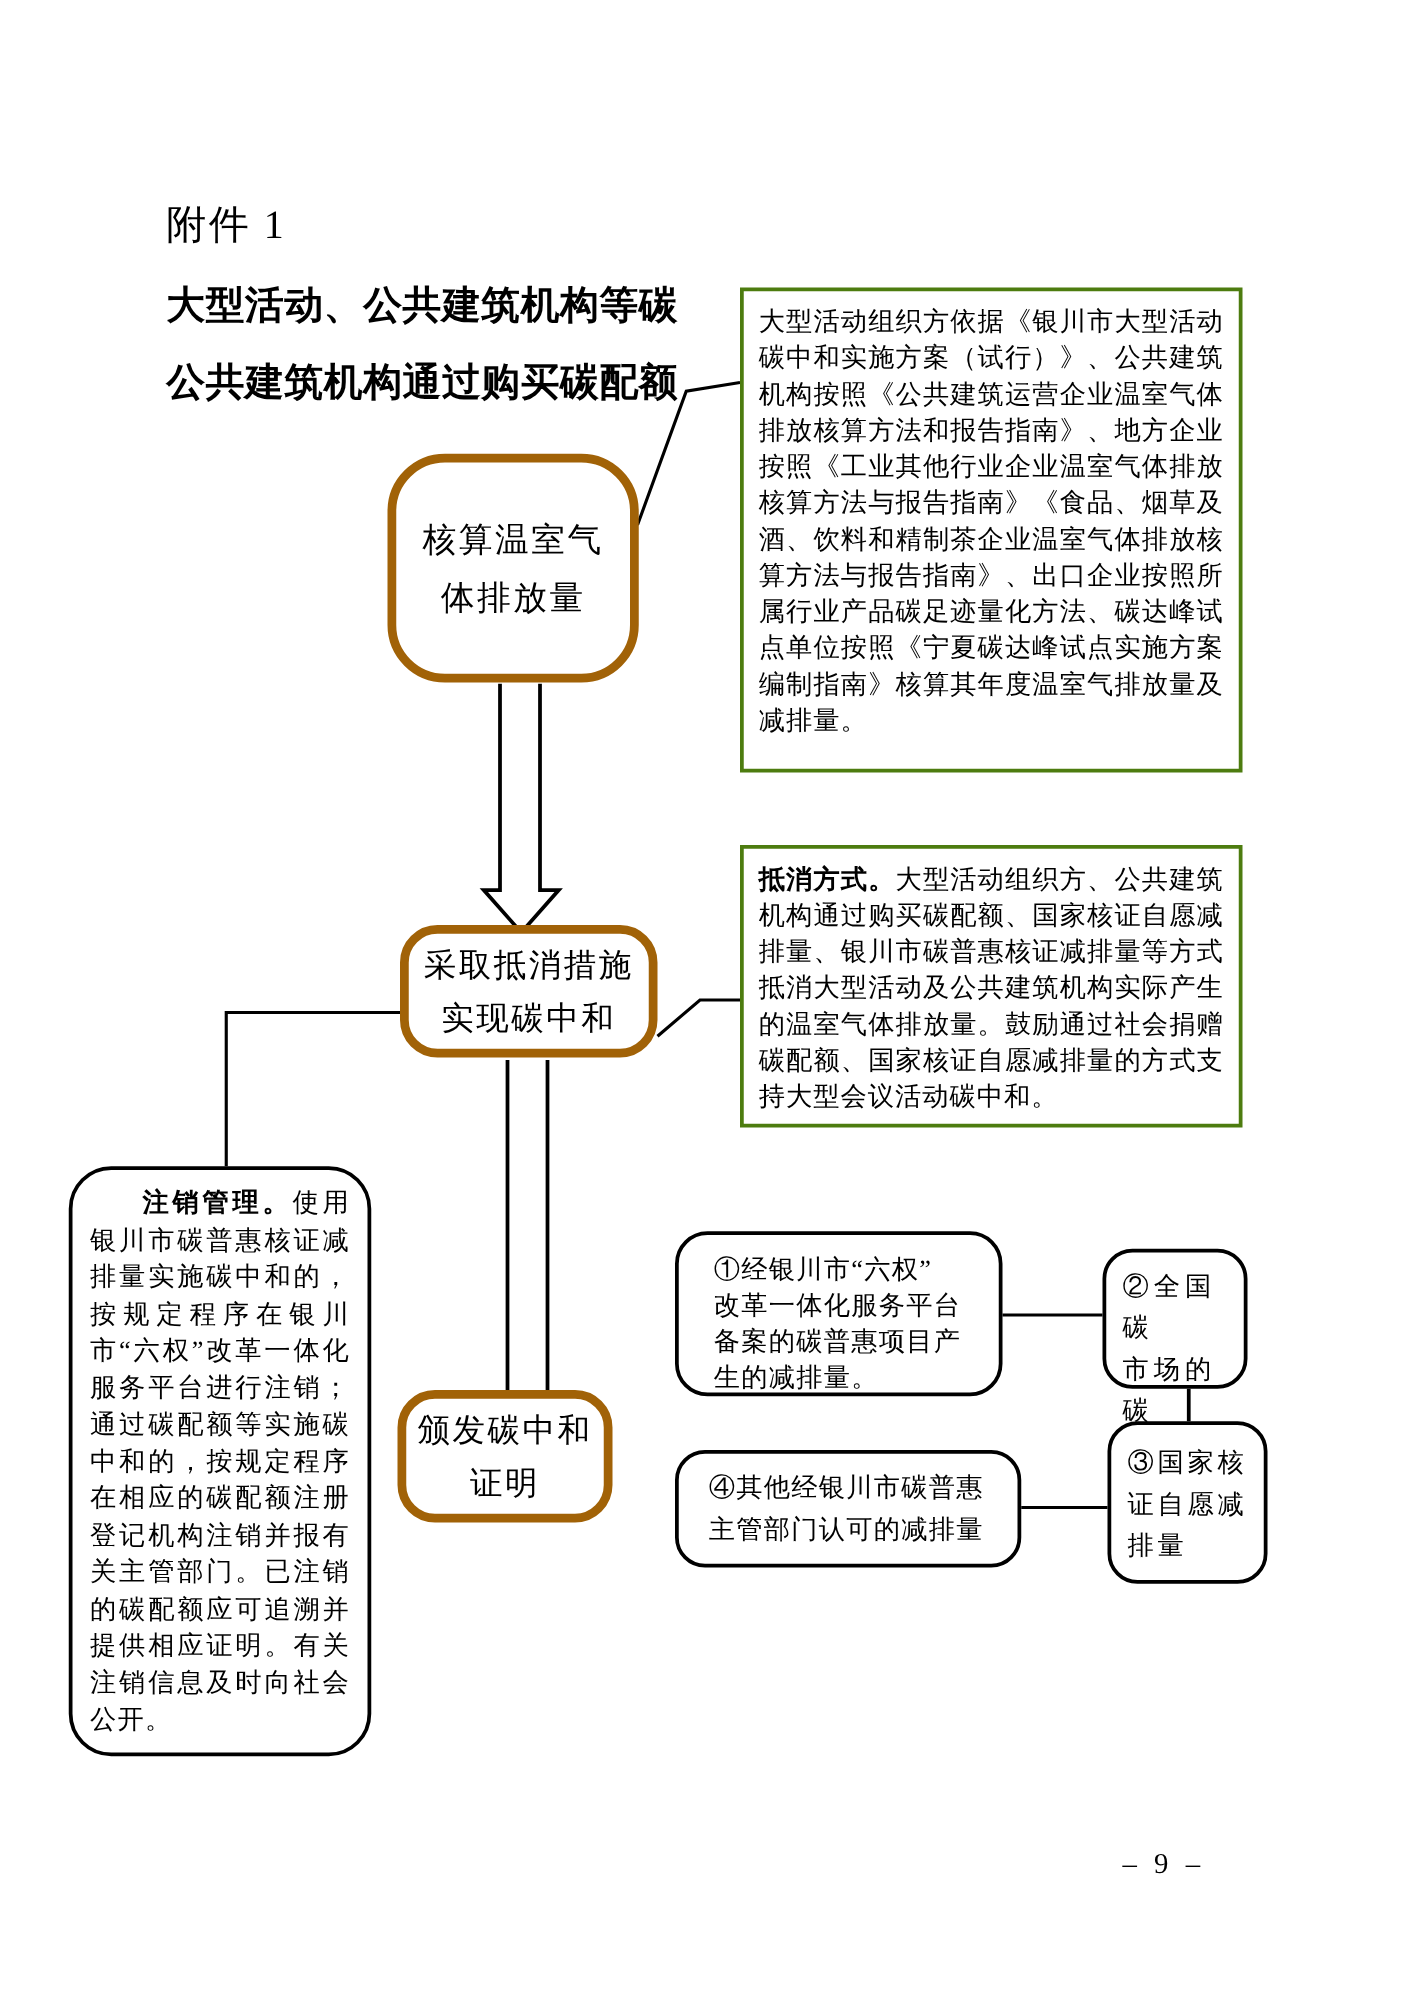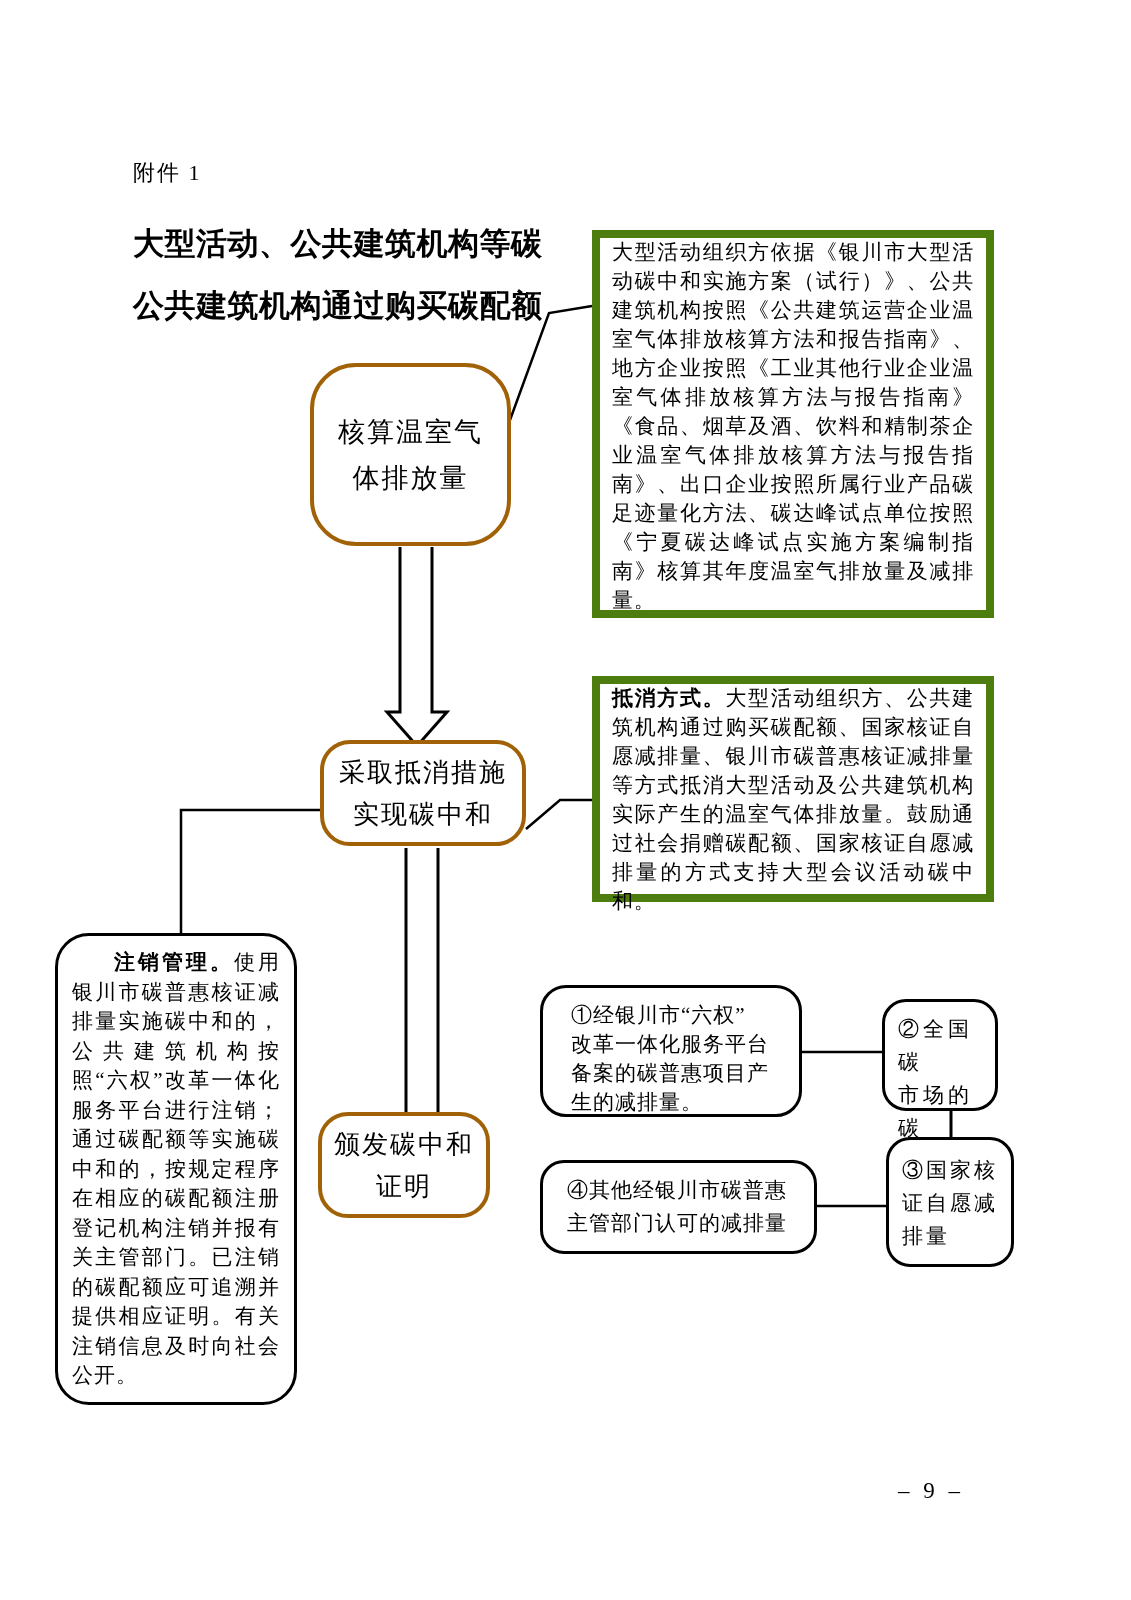--- a/index.html
+++ b/index.html
@@ -2,38 +2,38 @@
 <html><head>
 <meta charset="utf-8">
 <style>
   html,body{margin:0;padding:0;background:#ffffff;}
   #page{
     position:relative;width:1131px;height:1600px;background:#ffffff;
     font-family:"Liberation Serif","DejaVu Serif",serif;color:#000;overflow:hidden;
   }
   .abs{position:absolute;box-sizing:border-box;}
   
-  #attachment-label{left:133px;top:158px;font-size:22px;letter-spacing:2px;}
+  #attachment-label{left:133px;top:158px;font-size:32px;letter-spacing:2px;}
   #doc-title{
     left:133px;top:213px;width:430px;font-size:31px;font-weight:bold;
     line-height:62px;white-space:pre-line;letter-spacing:0.5px;
   }
   
   .sq-box{
-    border:8px solid #4d7c0f;background:#fff;padding:0 12px;
+    border:3px solid #4d7c0f;background:#fff;padding:10px 12px;
     font-size:21px;line-height:29px;text-align:justify;text-justify:inter-character;
     letter-spacing:0.8px;
   }
   #accounting-box{left:592px;top:230px;width:402px;height:388px;}
   #offset-box{left:592px;top:676px;width:402px;height:226px;}
   .sq-box p{margin:0;}
   .lead{font-weight:bold;}
   
   .flow-node{
-    border:4px solid #a16207;background:#fff;border-radius:30px;
+    border:7px solid #a16207;background:#fff;border-radius:30px;
     display:flex;align-items:center;justify-content:center;text-align:center;
     font-family:"Liberation Sans","DejaVu Sans",sans-serif;font-weight:500;
     font-size:26px;line-height:42px;white-space:pre-line;letter-spacing:2px;
   }
   #node-accounting{left:310px;top:363px;width:201px;height:183px;border-radius:46px;font-size:27px;line-height:46px;}
   #node-offset{left:320px;top:740px;width:206px;height:106px;}
   #node-certificate{left:318px;top:1112px;width:172px;height:106px;}
   
   .rd-box{
     border:3px solid #000;background:#fff;border-radius:24px;
@@ -85,21 +85,21 @@
 
   <div class="abs sq-box" id="accounting-box">
     <p>大型活动组织方依据《银川市大型活动碳中和实施方案（试行）》、公共建筑机构按照《公共建筑运营企业温室气体排放核算方法和报告指南》、地方企业按照《工业其他行业企业温室气体排放核算方法与报告指南》《食品、烟草及酒、饮料和精制茶企业温室气体排放核算方法与报告指南》、出口企业按照所属行业产品碳足迹量化方法、碳达峰试点单位按照《宁夏碳达峰试点实施方案编制指南》核算其年度温室气排放量及减排量。</p>
   </div>
 
   <div class="abs sq-box" id="offset-box">
     <p><span class="lead">抵消方式。</span><span>大型活动组织方、公共建筑机构通过购买碳配额、国家核证自愿减排量、银川市碳普惠核证减排量等方式抵消大型活动及公共建筑机构实际产生的温室气体排放量。鼓励通过社会捐赠碳配额、国家核证自愿减排量的方式支持大型会议活动碳中和。</span></p>
   </div>
 
   <div class="abs rd-box" id="cancellation-box">
-    <p><span class="lead">注销管理。</span><span>使用银川市碳普惠核证减排量实施碳中和的，公共建筑机构按照“六权”改革一体化服务平台进行注销；通过碳配额等实施碳中和的，按规定程序在相应的碳配额注册登记机构注销并报有关主管部门。已注销的碳配额应可追溯并提供相应证明。有关注销信息及时向社会公开。</span></p>
+    <p><span class="lead">注销管理。</span><span>使用银川市碳普惠核证减排量实施碳中和的，按规定程序在银川市“六权”改革一体化服务平台进行注销；通过碳配额等实施碳中和的，按规定程序在相应的碳配额注册登记机构注销并报有关主管部门。已注销的碳配额应可追溯并提供相应证明。有关注销信息及时向社会公开。</span></p>
   </div>
 
   <div class="abs rd-box" id="item1-box">①经银川市“六权”
 改革一体化服务平台
 备案的碳普惠项目产
 生的减排量。</div>
   <div class="abs rd-box" id="item2-box">②全国碳
 市场的碳
 排放配额</div>
   <div class="abs rd-box" id="item3-box">③国家核

